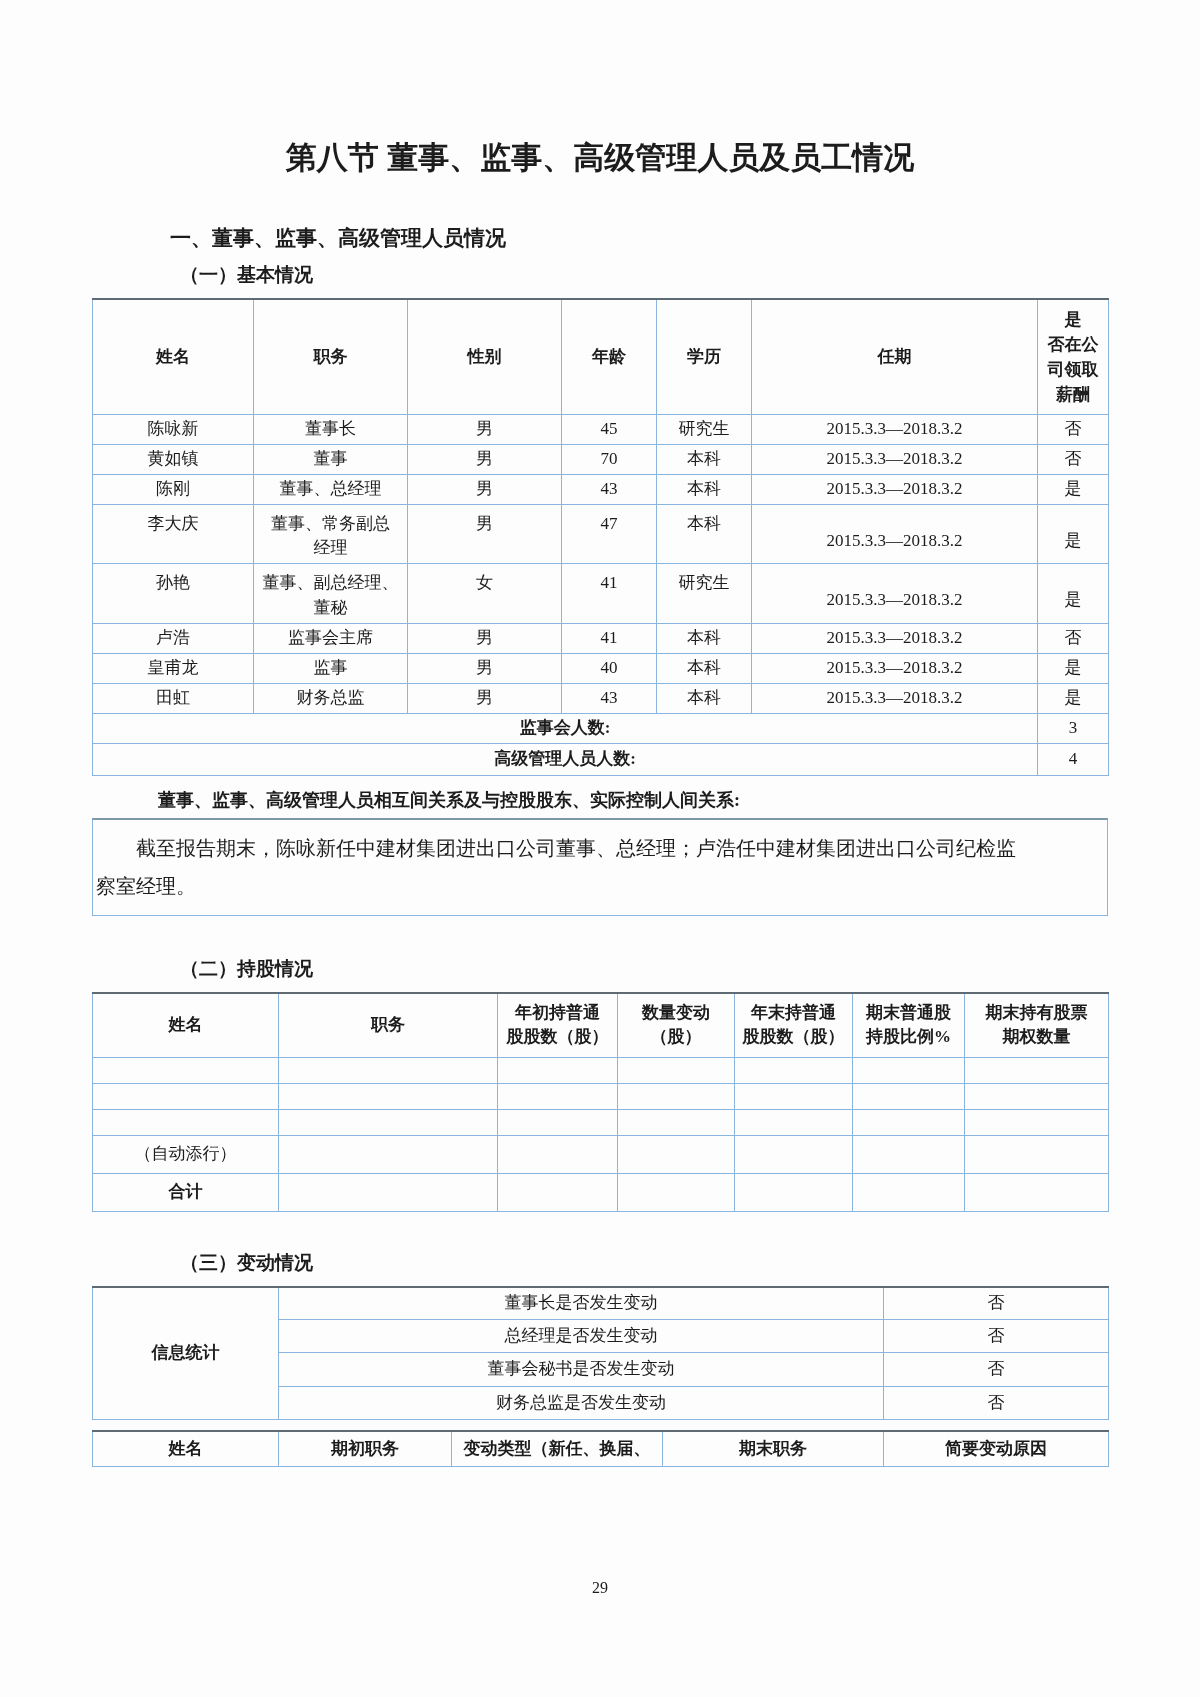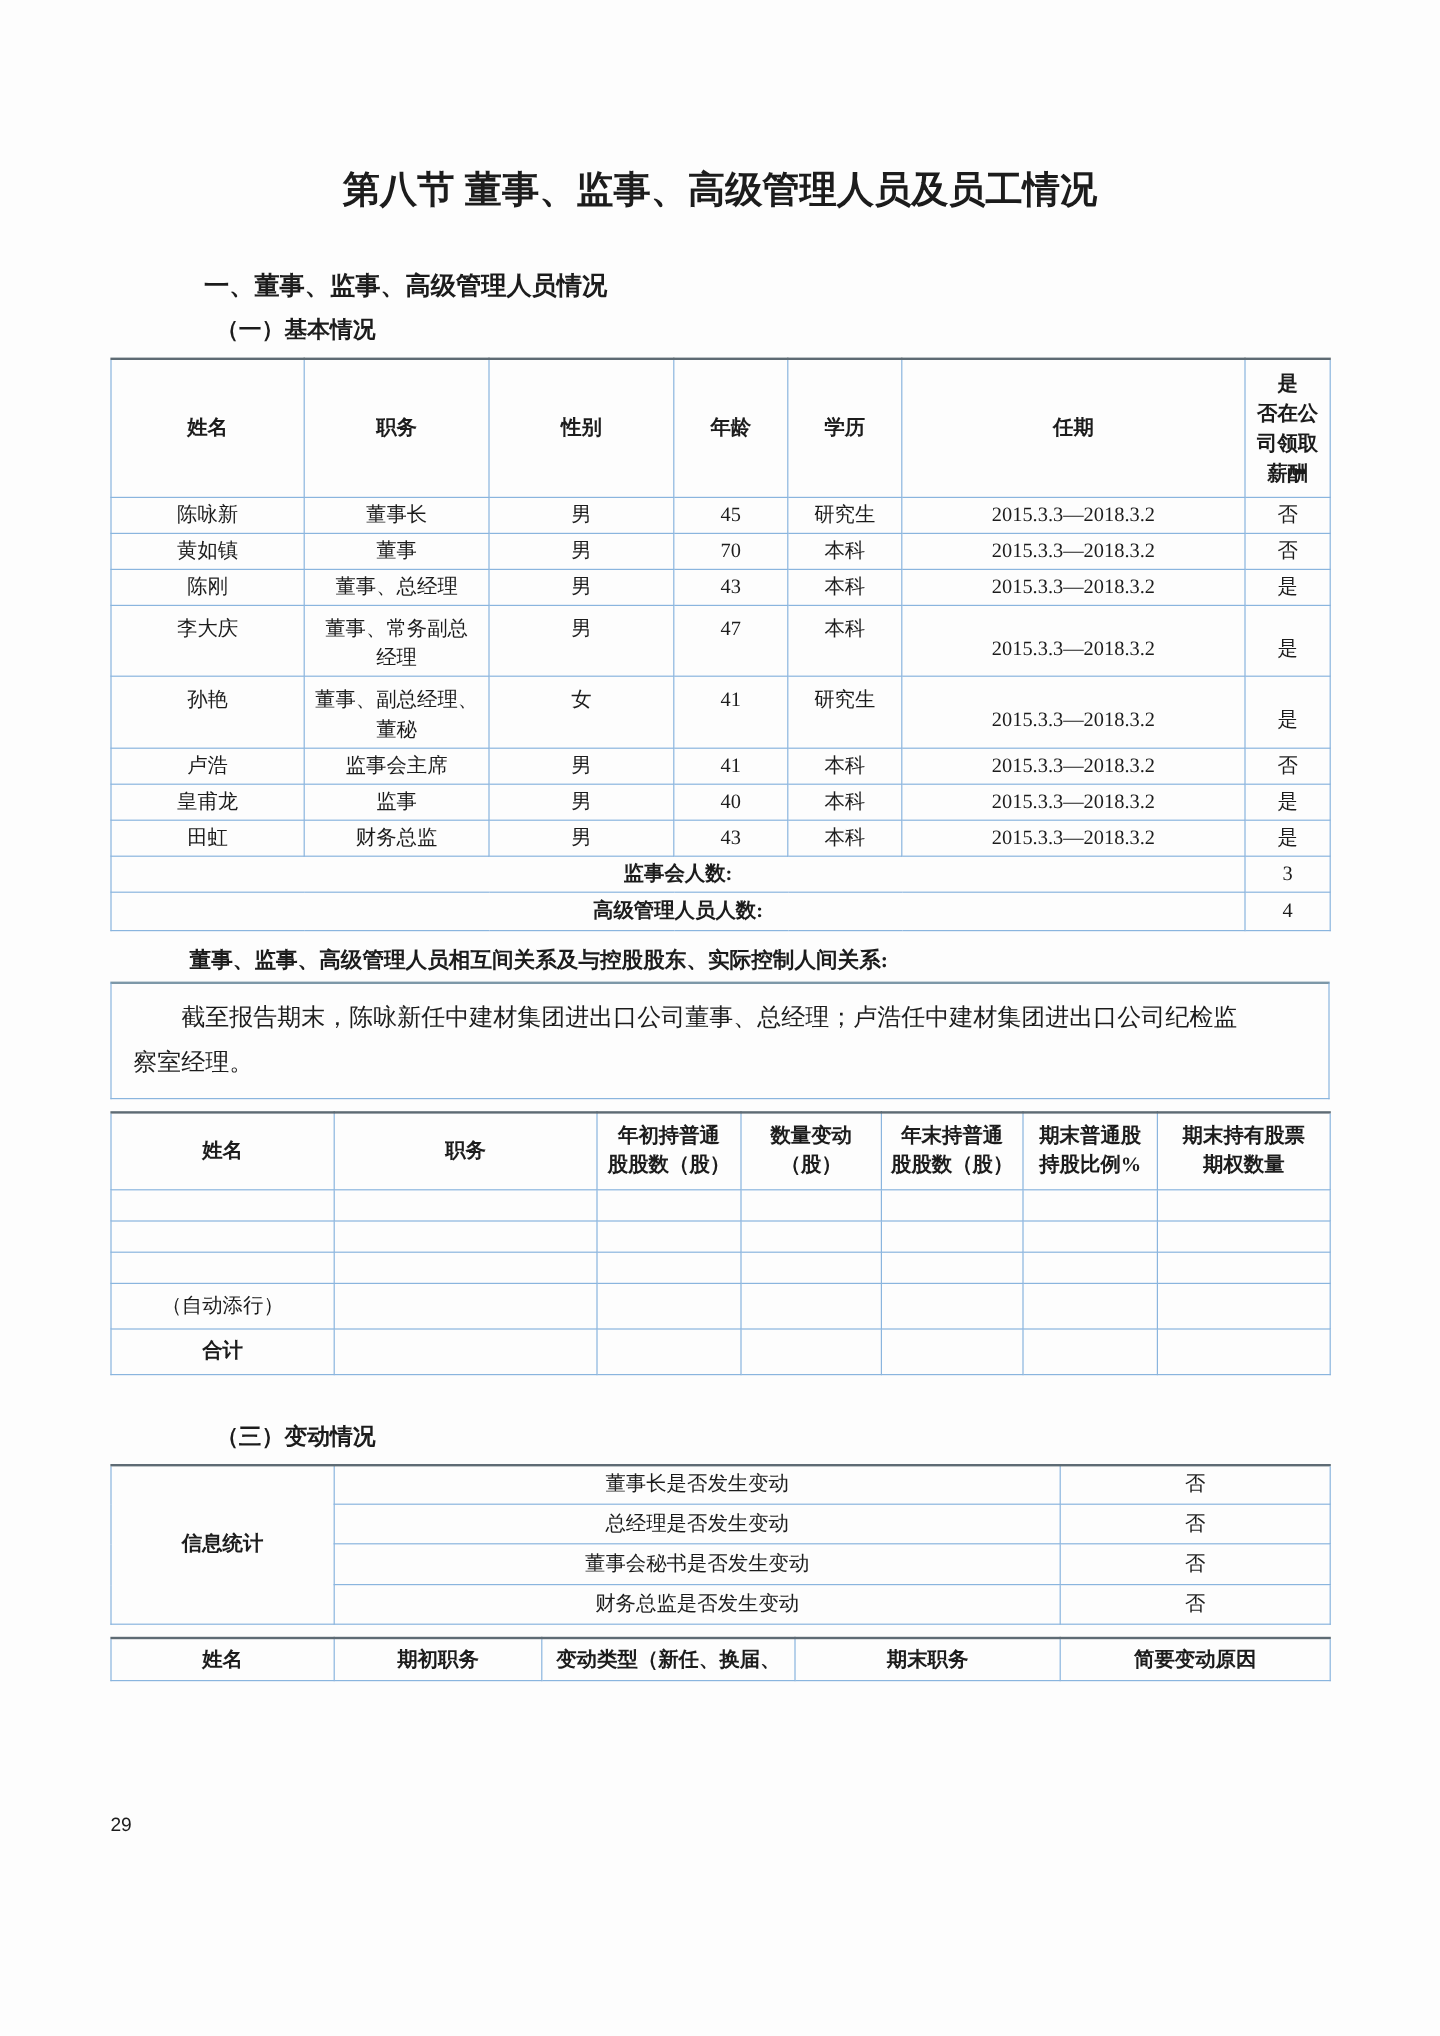--- a/index.html
+++ b/index.html
@@ -46,38 +46,38 @@
   .t1 .hdr th.pre{line-height:25px;}
   tr.rtall td{vertical-align:top;padding-top:7px;}
   tr.rtall td.cmid{vertical-align:middle;padding-top:16px;}
   td.sumlabel{font-weight:bold;}
   .relations{
     font-size:18px;font-weight:bold;margin:12px 0 0 0;padding-left:66px;
   }
   .note-box{
     width:1016px;margin-top:6px;
     border:1px solid var(--blue);border-top:2px solid #7d98a8;
-    padding:9px 18px 10px 18px;
+    padding:9px 18px 10px 3px;
   }
   .note-box p{
     margin:0;font-size:20px;line-height:38px;text-indent:2em;
     white-space:pre-line;
   }
   .t2{margin-top:12px;}
   .t2 th{font-size:16px;line-height:24px;}
   .t3a{margin-top:6px;}
   .t3b{margin-top:0;border-top:none;}
   .t3a td.statcell{font-weight:bold;}
   .t3b td{font-weight:bold;}
   .total-label{font-weight:bold;}
   .mt-lg{margin-top:40px;}
   .mt-md{margin-top:38px;}
   .pagenum{
-    text-align:left;font-size:16px;margin-top:112px;
-    font-family:Liberation Sans, sans-serif;
+    text-align:center;font-size:16px;margin-top:112px;
+    font-family:Liberation Serif, serif;
   }
 </style>
 </head>
 <body>
 
 <div class="page">
 
   <h1 class="title">第八节 董事、监事、高级管理人员及员工情况</h1>
 
   <div class="heading">一、董事、监事、高级管理人员情况</div>
@@ -193,20 +193,21 @@
     </tbody>
   </table>
 
   <div class="relations">董事、监事、高级管理人员相互间关系及与控股股东、实际控制人间关系:</div>
 
   <div class="note-box">
     <p>截至报告期末，陈咏新任中建材集团进出口公司董事、总经理；卢浩任中建材集团进出口公司纪检监
 察室经理。</p>
   </div>
 
+  <div class="subheading mt-lg">（二）持股情况</div>
 
   <table class="tbl t2">
     <colgroup>
       <col style="width:186px">
         <col style="width:219px">
         <col style="width:120px">
       <col style="width:117px">
         <col style="width:118px">
         <col style="width:112px">
         <col style="width:144px">

